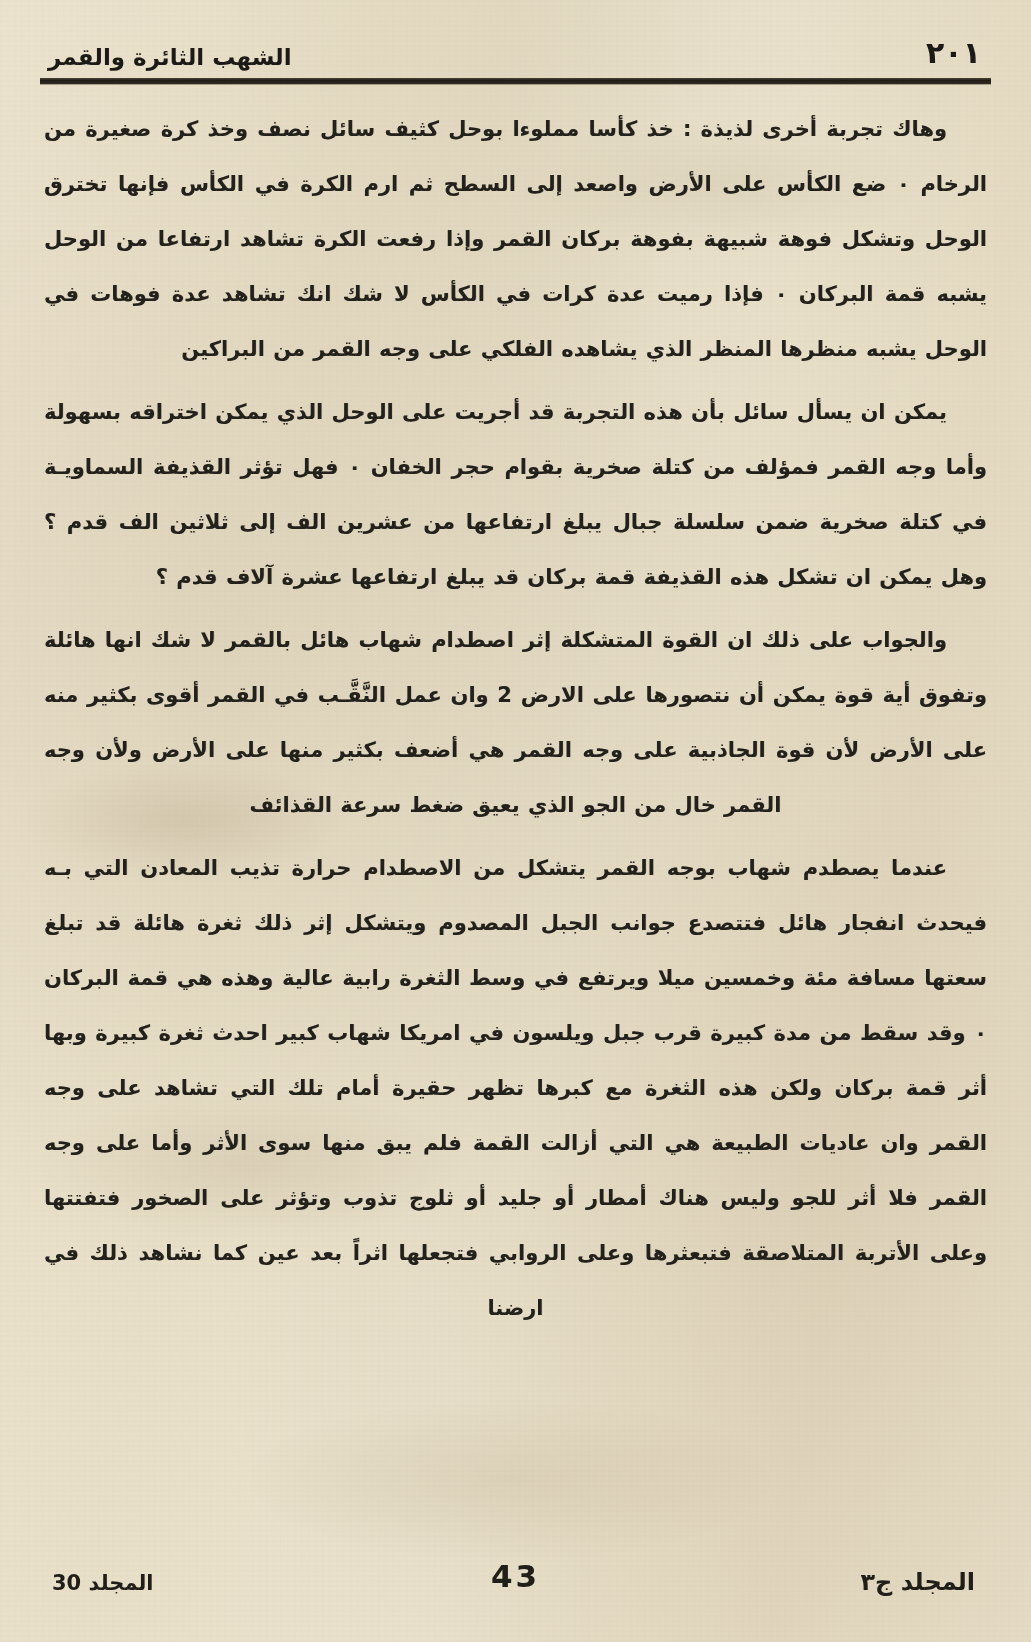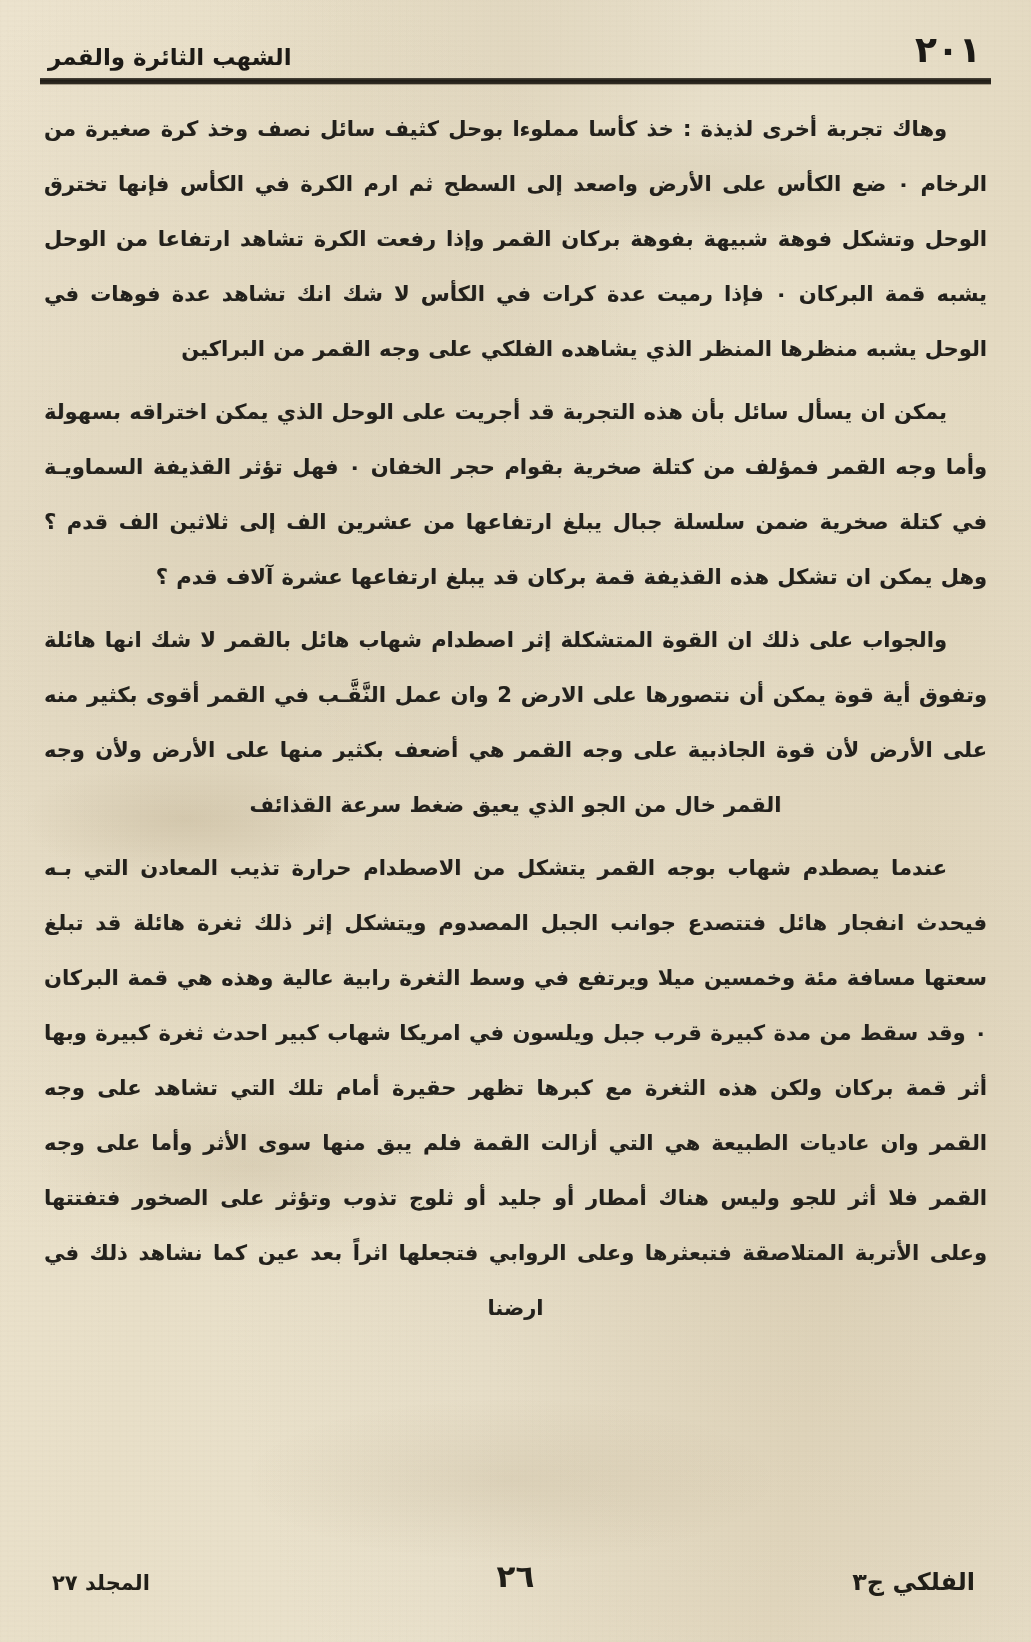--- a/index.html
+++ b/index.html
@@ -68,21 +68,21 @@
     box-sizing: border-box;
   }
   .rh-title {
     font-size: 23px;
     font-weight: 700;
     letter-spacing: -0.5px;
     color: #1c1a16;
     margin-right: 152px;
   }
   .rh-folio {
-    font-size: 36px;
+    font-size: 30px;
     font-weight: 700;
     letter-spacing: 2px;
     color: #1c1a16;
     margin-left: 42px;
   }
 
   .rule {
     height: 6px;
     margin: 8px 6px 0 6px;
     background: linear-gradient(180deg, #4a443a 0%, #201d17 42%, #312c24 100%);
@@ -169,17 +169,17 @@
       <p class="para tail-right">وهاك تجربة أخرى لذيذة : خذ كأسا مملوءا بوحل كثيف سائل نصف وخذ كرة صغيرة من الرخام ٠ ضع الكأس على الأرض واصعد إلى السطح ثم ارم الكرة في الكأس فإنها تخترق الوحل وتشكل فوهة شبيهة بفوهة بركان القمر وإذا رفعت الكرة تشاهد ارتفاعا من الوحل يشبه قمة البركان ٠ فإذا رميت عدة كرات في الكأس لا شك انك تشاهد عدة فوهات في الوحل يشبه منظرها المنظر الذي يشاهده الفلكي على وجه القمر من البراكين</p>
       <p class="para tail-right">يمكن ان يسأل سائل بأن هذه التجربة قد أجريت على الوحل الذي يمكن اختراقه بسهولة وأما وجه القمر فمؤلف من كتلة صخرية بقوام حجر الخفان ٠ فهل تؤثر القذيفة السماويـة في كتلة صخرية ضمن سلسلة جبال يبلغ ارتفاعها من عشرين الف إلى ثلاثين الف قدم ؟ وهل يمكن ان تشكل هذه القذيفة قمة بركان قد يبلغ ارتفاعها عشرة آلاف قدم ؟</p>
       <p class="para tail-center">والجواب على ذلك ان القوة المتشكلة إثر اصطدام شهاب هائل بالقمر لا شك انها هائلة وتفوق أية قوة يمكن أن نتصورها على الارض 2 وان عمل النَّقَّـب في القمر أقوى بكثير منه على الأرض لأن قوة الجاذبية على وجه القمر هي أضعف بكثير منها على الأرض ولأن وجه القمر خال من الجو الذي يعيق ضغط سرعة القذائف</p>
       <p class="para tail-center">عندما يصطدم شهاب بوجه القمر يتشكل من الاصطدام حرارة تذيب المعادن التي بـه فيحدث انفجار هائل فتتصدع جوانب الجبل المصدوم ويتشكل إثر ذلك ثغرة هائلة قد تبلغ سعتها مسافة مئة وخمسين ميلا ويرتفع في وسط الثغرة رابية عالية وهذه هي قمة البركان ٠ وقد سقط من مدة كبيرة قرب جبل ويلسون في امريكا شهاب كبير احدث ثغرة كبيرة وبها أثر قمة بركان ولكن هذه الثغرة مع كبرها تظهر حقيرة أمام تلك التي تشاهد على وجه القمر وان عاديات الطبيعة هي التي أزالت القمة فلم يبق منها سوى الأثر وأما على وجه القمر فلا أثر للجو وليس هناك أمطار أو جليد أو ثلوج تذوب وتؤثر على الصخور فتفتتها وعلى الأتربة المتلاصقة فتبعثرها وعلى الروابي فتجعلها اثراً بعد عين كما نشاهد ذلك في ارضنا</p>
 
     </div>
 
   </div>
 
   <div class="colophon">
-    <div class="cl-journal">الفلكي ج٣</div>
-    <div class="cl-signature">٢٦</div>
-    <div class="cl-volume">المجلد ٢٧</div>
+    <div class="cl-journal">المجلد ج٣</div>
+    <div class="cl-signature">43</div>
+    <div class="cl-volume">المجلد 30</div>
   </div>
 </div>
 
 </body></html>

